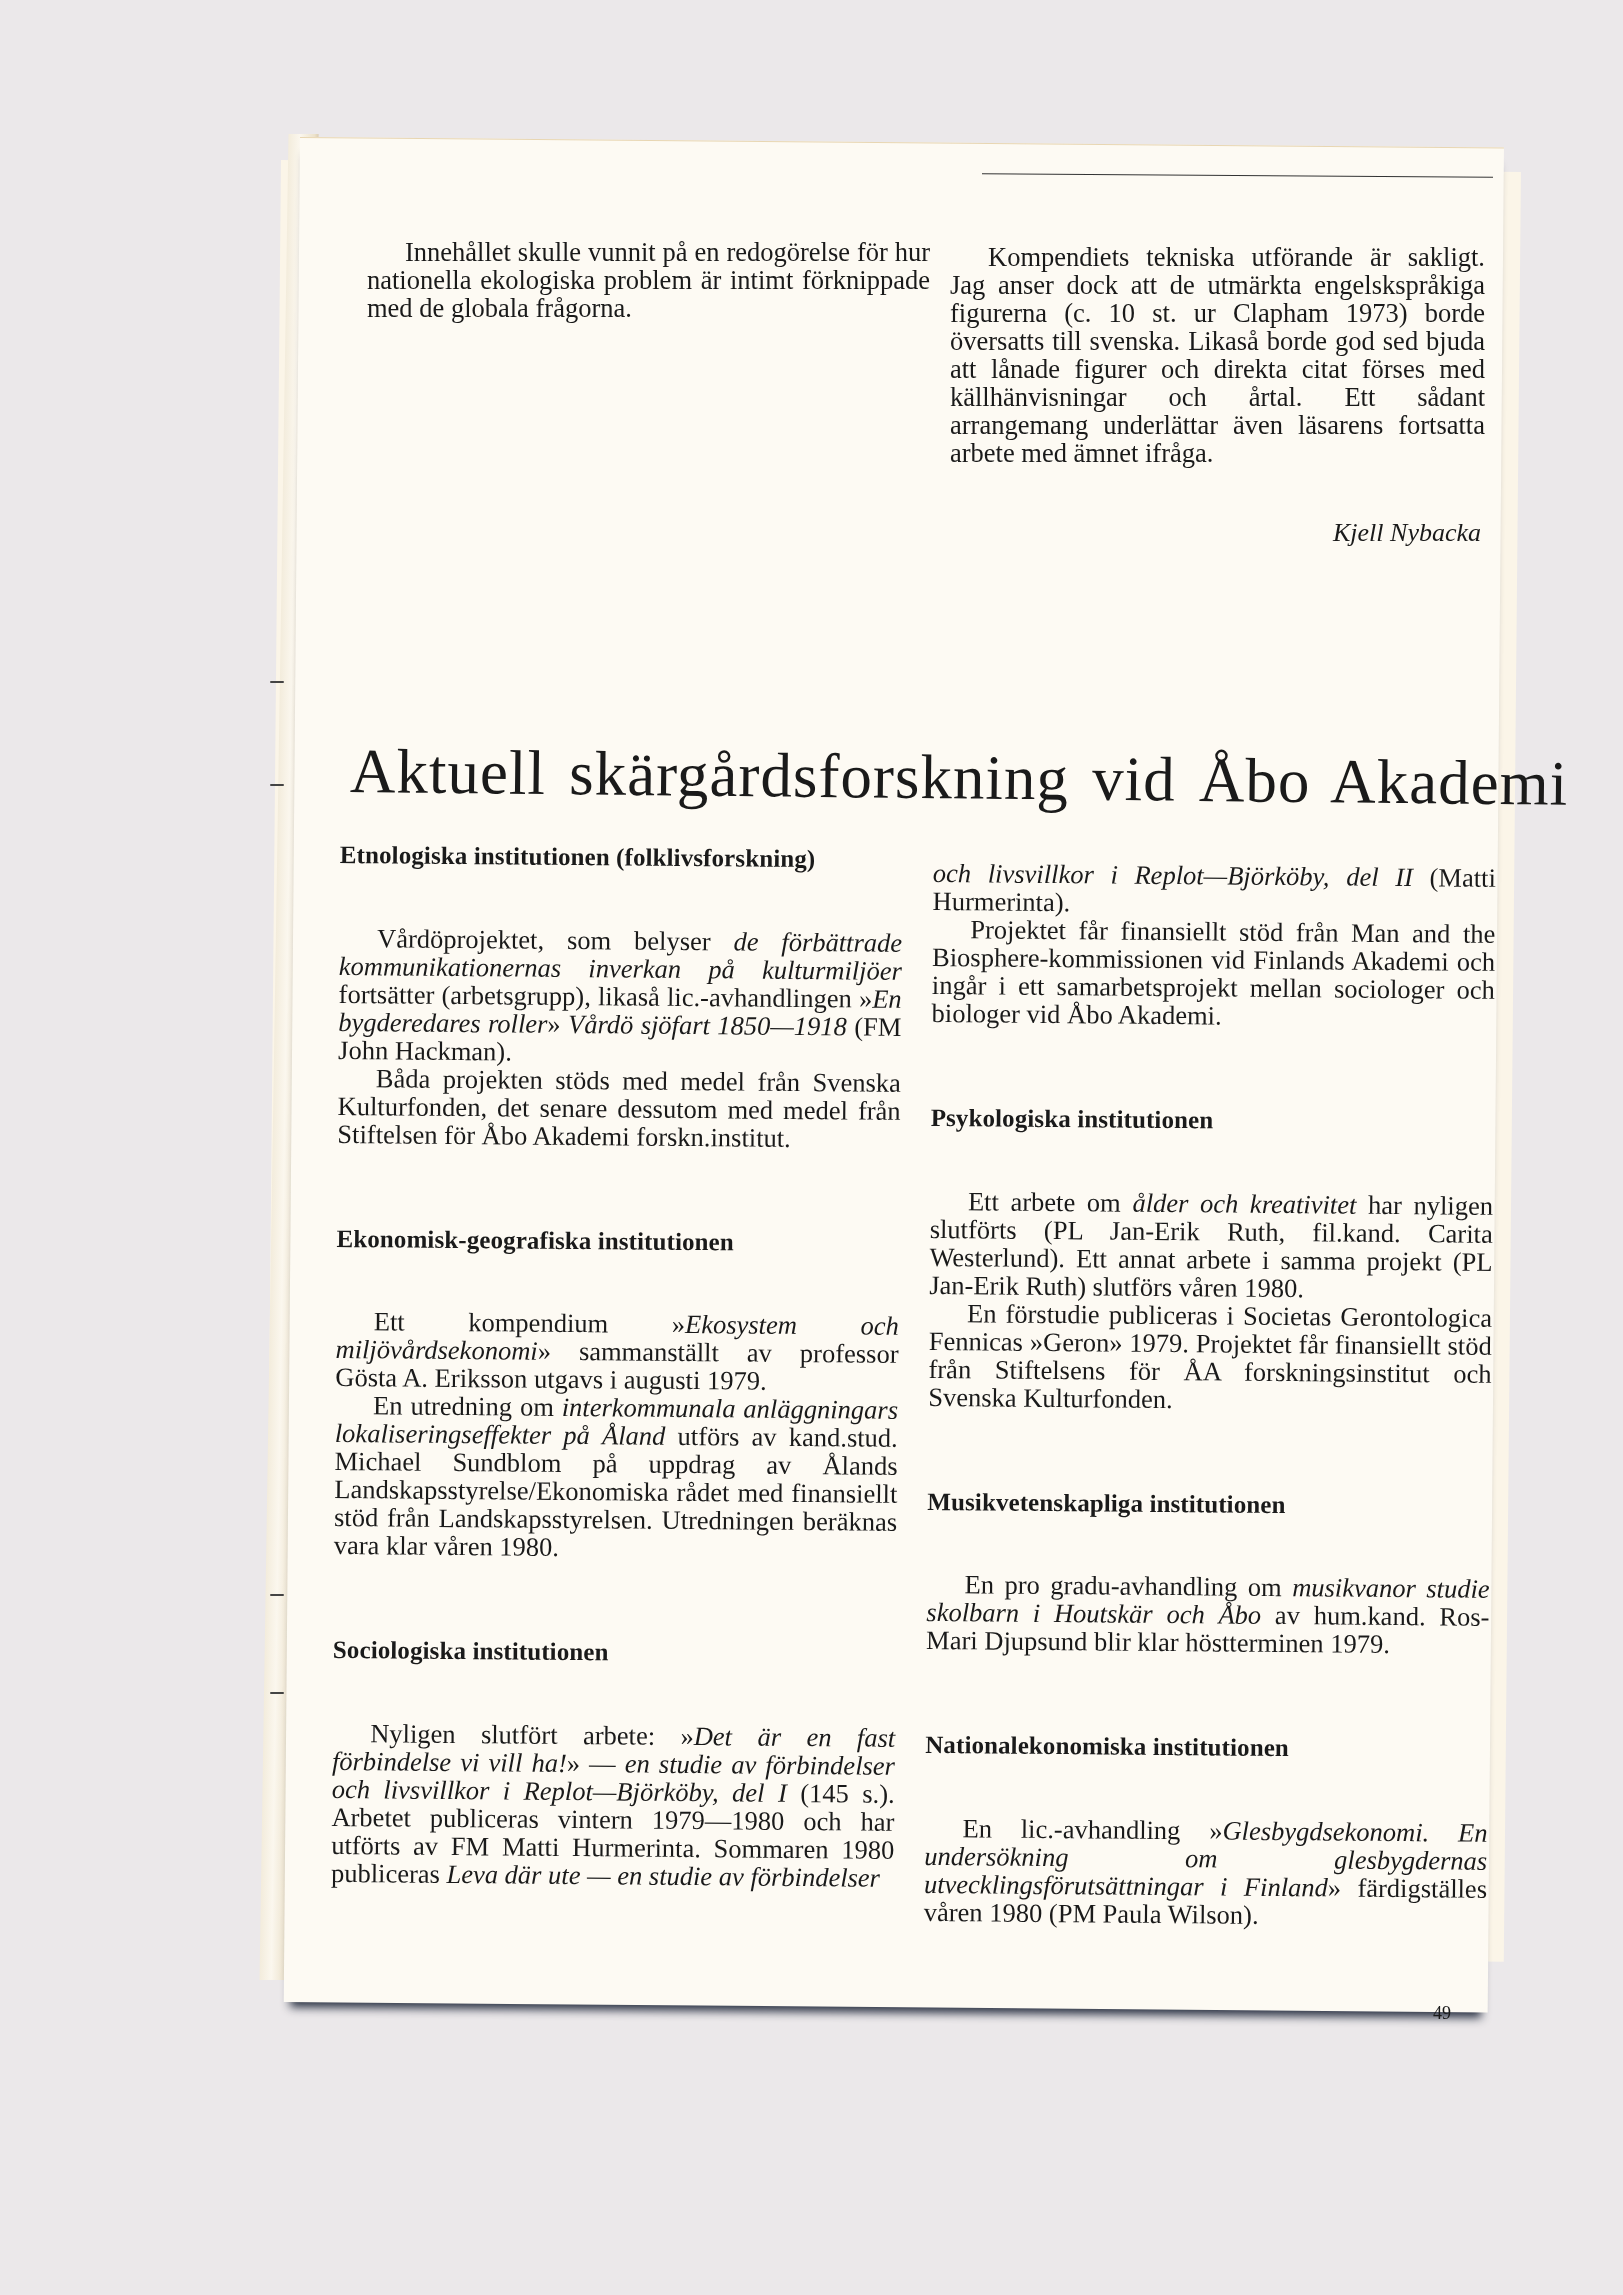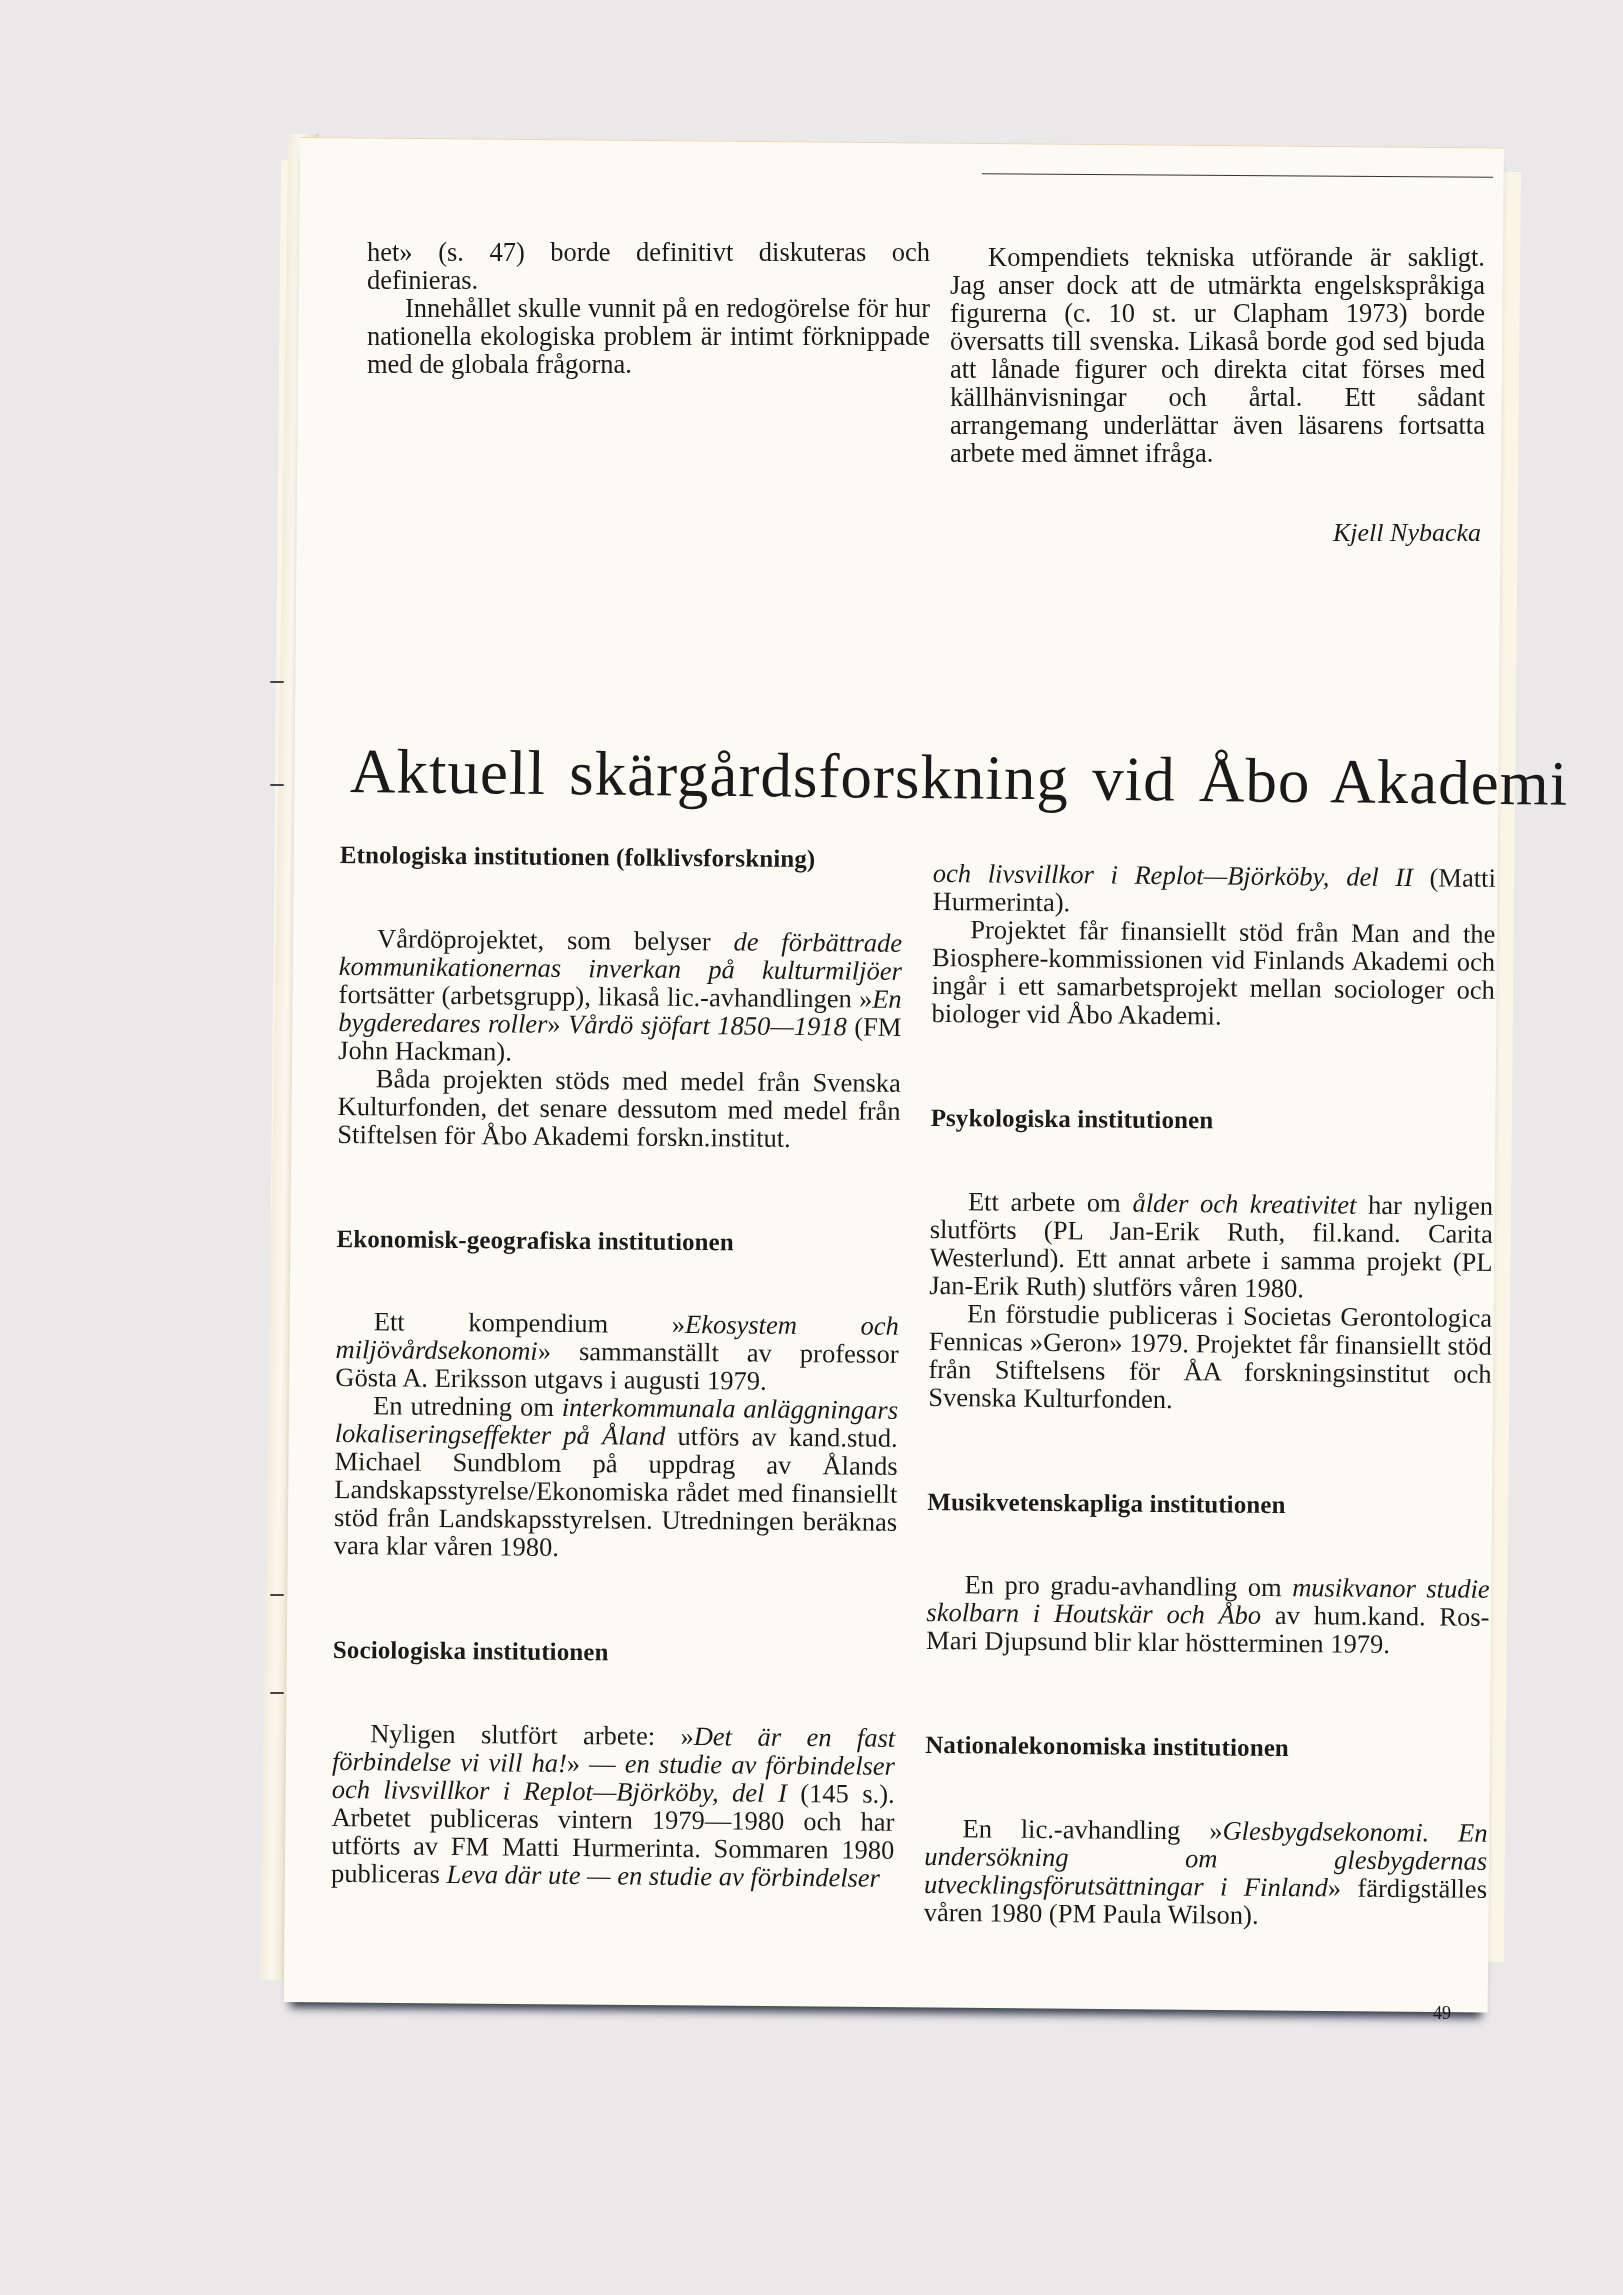--- a/index.html
+++ b/index.html
@@ -100,21 +100,20 @@
 <div class="stitch" style="top:784px"></div>
 <div class="stitch" style="top:1594px"></div>
 <div class="stitch" style="top:1692px"></div>
 
 <div class="page">
   <div class="page-top-rule"></div>
 </div>
 <div class="overlay-line"></div>
 
 <div class="col review-left">
-    <p><span>het» (s. 47) borde definitivt diskuteras och definieras.</span></p>
     <p class="ind"><span>Innehållet skulle vunnit på en redogörelse för hur nationella ekologiska problem är intimt förknippade med de globala frågorna.</span></p>
   </div>
 <div class="col review-right">
     <p class="ind"><span>Kompendiets tekniska utförande är sakligt. Jag anser dock att de utmärkta engelskspråkiga figurerna (c. 10 st. ur Clapham 1973) borde översatts till svenska. Likaså borde god sed bjuda att lånade figurer och direkta citat förses med källhänvisningar och årtal. Ett sådant arrangemang underlättar även läsarens fortsatta arbete med ämnet ifråga.</span></p>
   </div>
 <div class="signature">Kjell Nybacka</div>
 
 <h1 class="article-title">Aktuell skärgårdsforskning vid Åbo Akademi</h1>
 
 <div class="col article-left">

